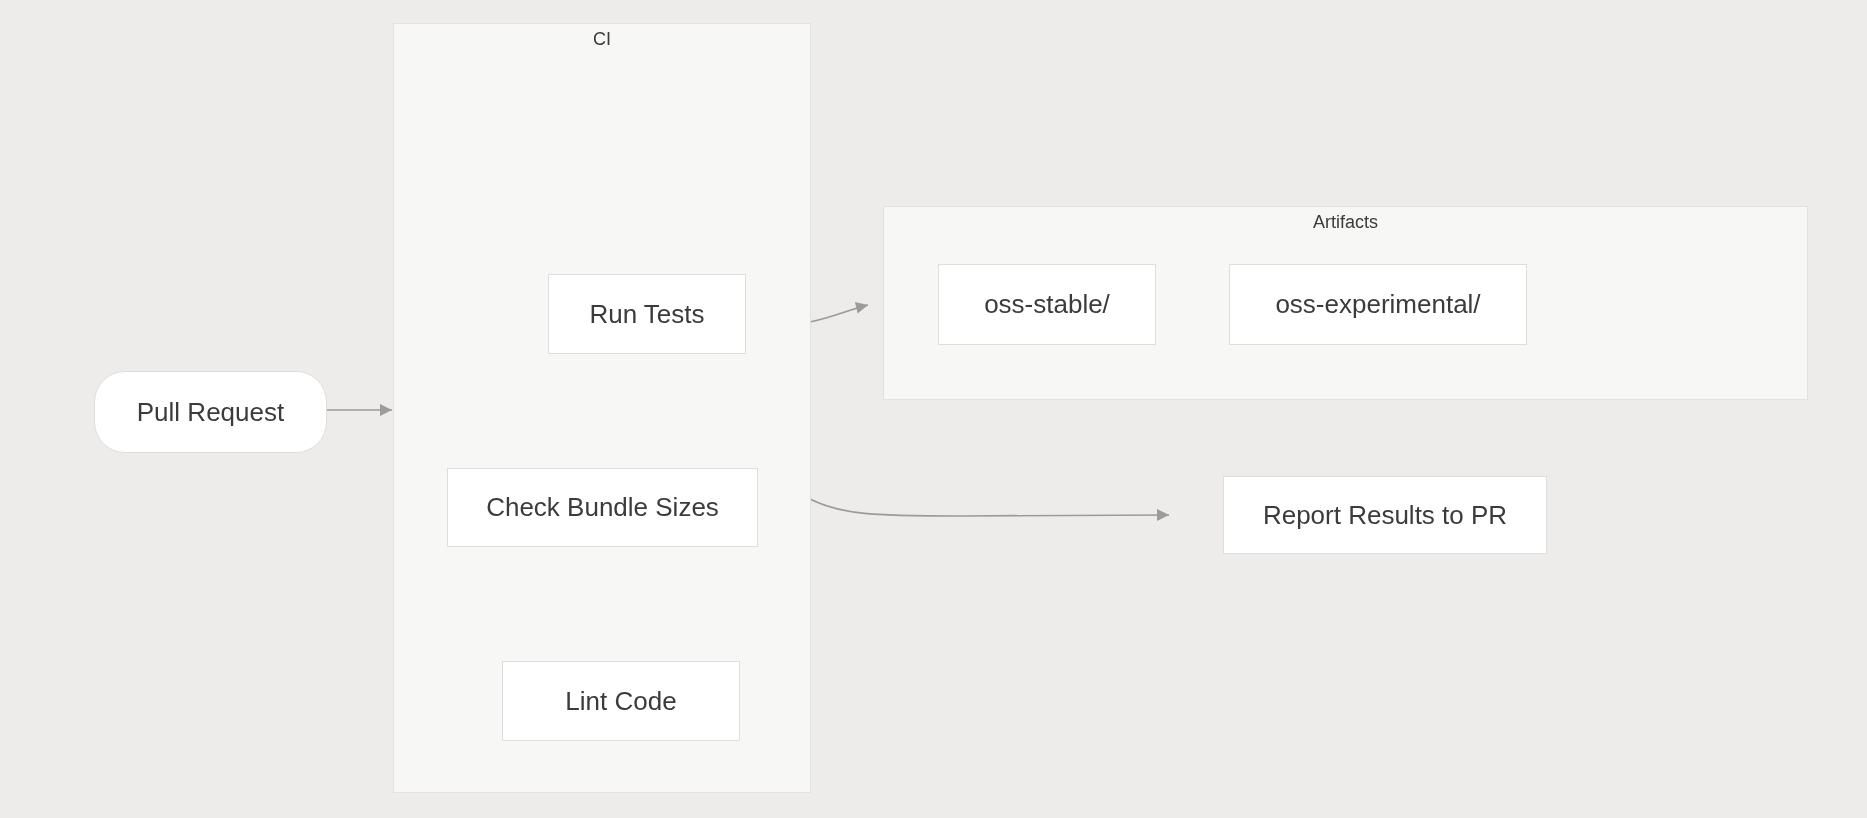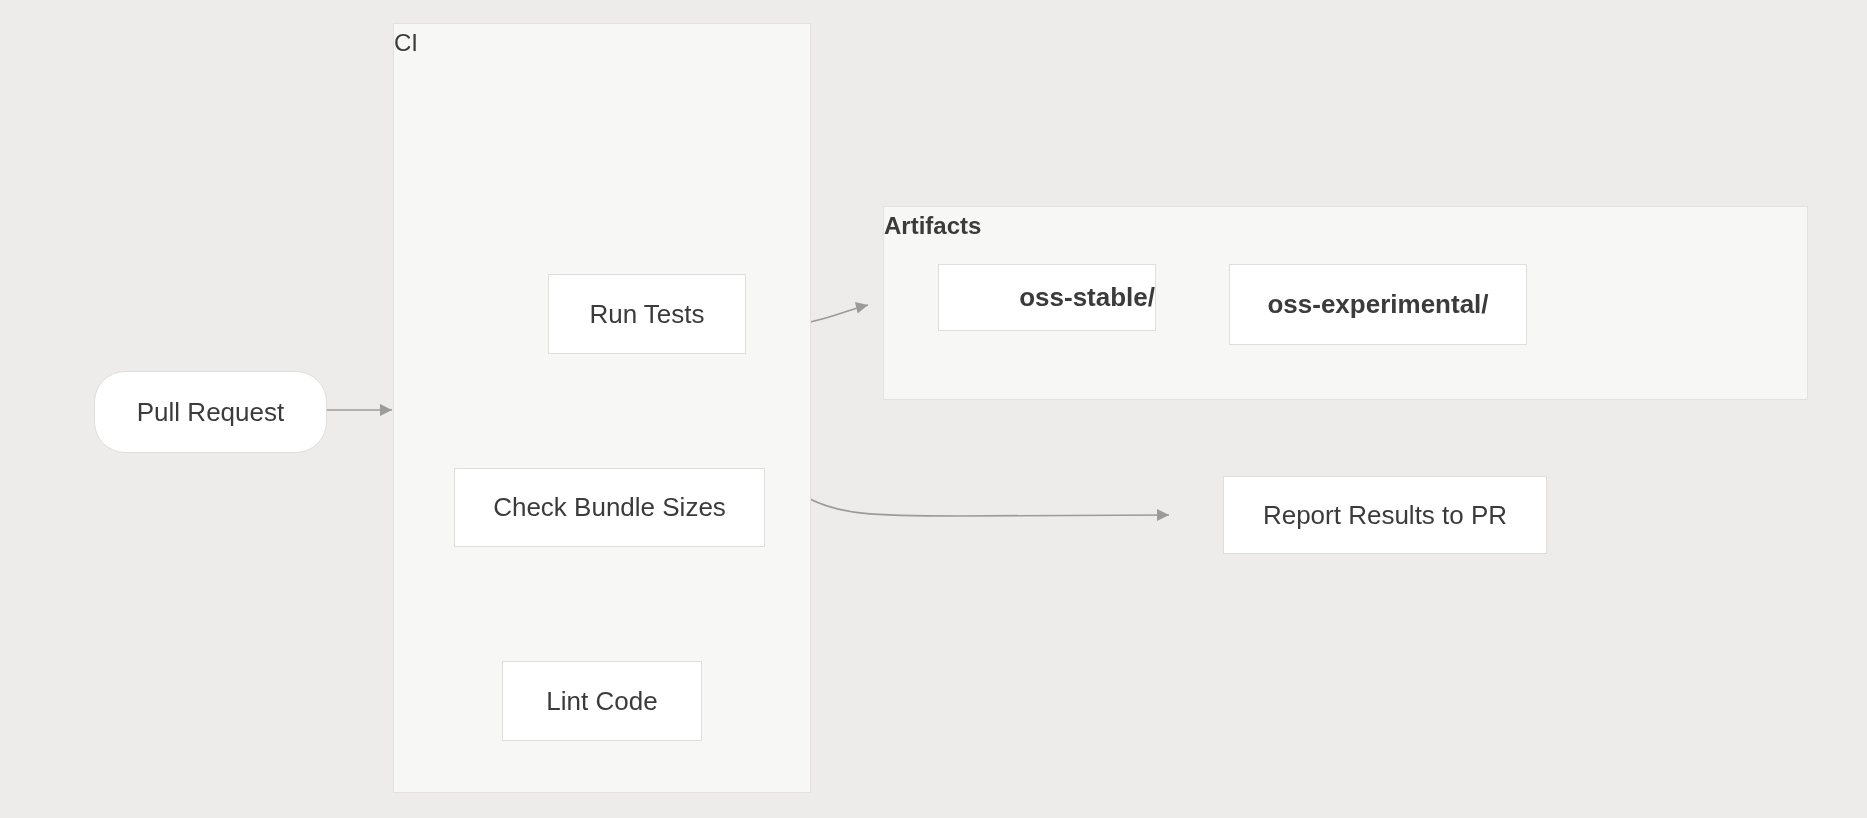--- a/index.html
+++ b/index.html
@@ -20,42 +20,42 @@
   }
   #canvas{position:relative;width:1867px;height:818px;}
   #edge-layer{position:absolute;left:0;top:0;width:1867px;height:818px;pointer-events:none;}
   .container{
     position:absolute;
     background:var(--container-fill);
     border:1px solid var(--container-border);
   }
   .container-title{
     position:absolute;top:5px;left:0;right:0;
-    text-align:left;
-    font-size:24px;
+    text-align:center;
+    font-size:18px;
     color:var(--text);
   }
   .node{
     position:absolute;
     background:var(--node-fill);
     border:1px solid var(--node-border);
     display:flex;align-items:center;justify-content:center;
     font-size:26px;
     color:var(--text);
     white-space:nowrap;
   }
   
   #ci{left:393px;top:23px;width:418px;height:770px;}
   #build-react{left:99px;top:56px;width:220px;height:81px;}
   #run-tests{left:109px;top:250px;width:198px;height:80px;margin-left:45px;}
-  #check-bundle-sizes{left:53px;top:444px;width:311px;height:79px;margin-left:7px;}
-  #lint-code{left:108px;top:637px;width:200px;height:80px;}
+  #check-bundle-sizes{left:53px;top:444px;width:311px;height:79px;}
+  #lint-code{left:108px;top:637px;width:238px;height:80px;}
   
-  #artifacts{left:883px;top:206px;width:925px;height:194px;font-weight:bold;}
-  #oss-stable{left:54px;top:57px;width:218px;height:67px;justify-content:flex-end;}
+  #artifacts{left:883px;top:206px;width:925px;height:194px;}
+  #oss-stable{left:54px;top:57px;width:218px;height:81px;}
   #oss-experimental{left:345px;top:57px;width:298px;height:81px;align-items:center;}
   #sizes{left:717px;top:56px;width:157px;height:82px;}
   
   #pull-request{left:94px;top:371px;width:233px;height:82px;border-radius:31px;}
   #report-results{left:1183px;top:476px;width:324px;height:78px;margin-left:40px;}
 </style>
 </head>
 <body>
 
 <div id="canvas">

